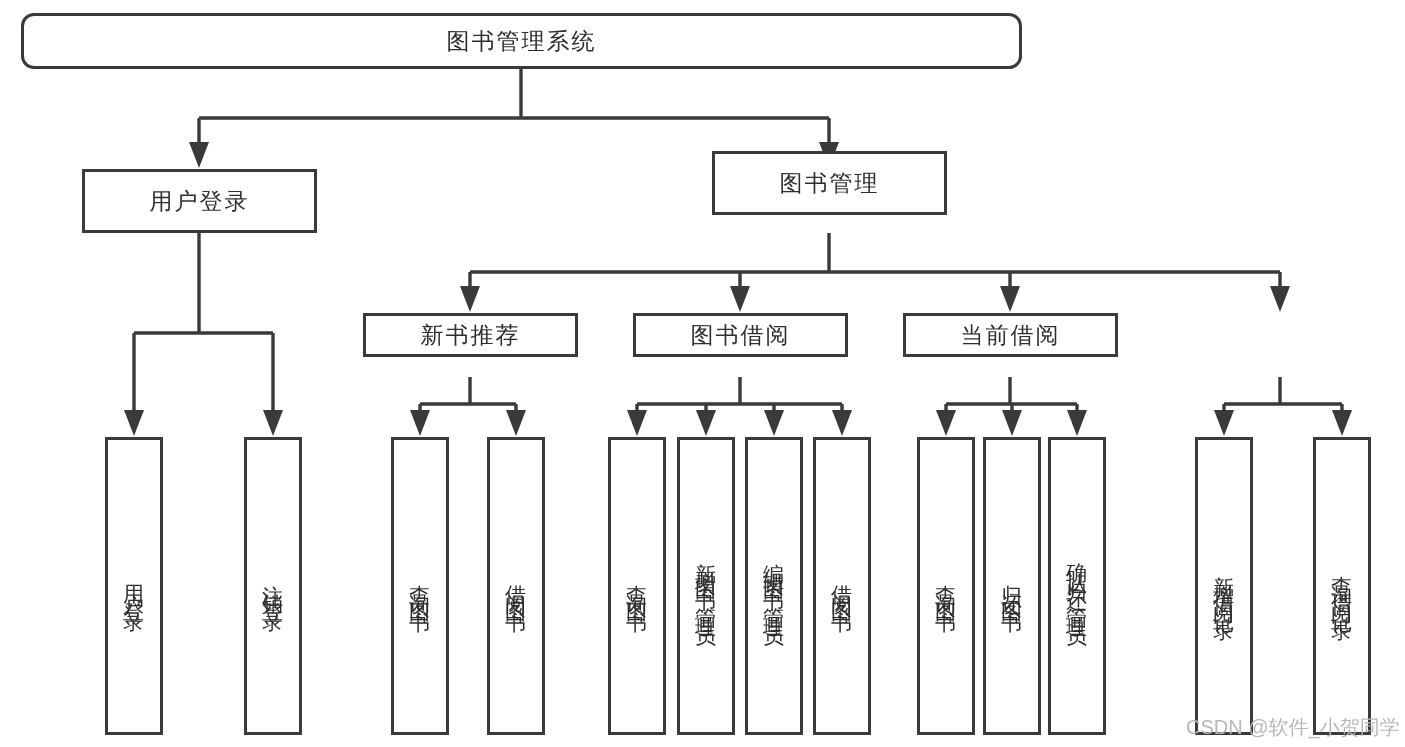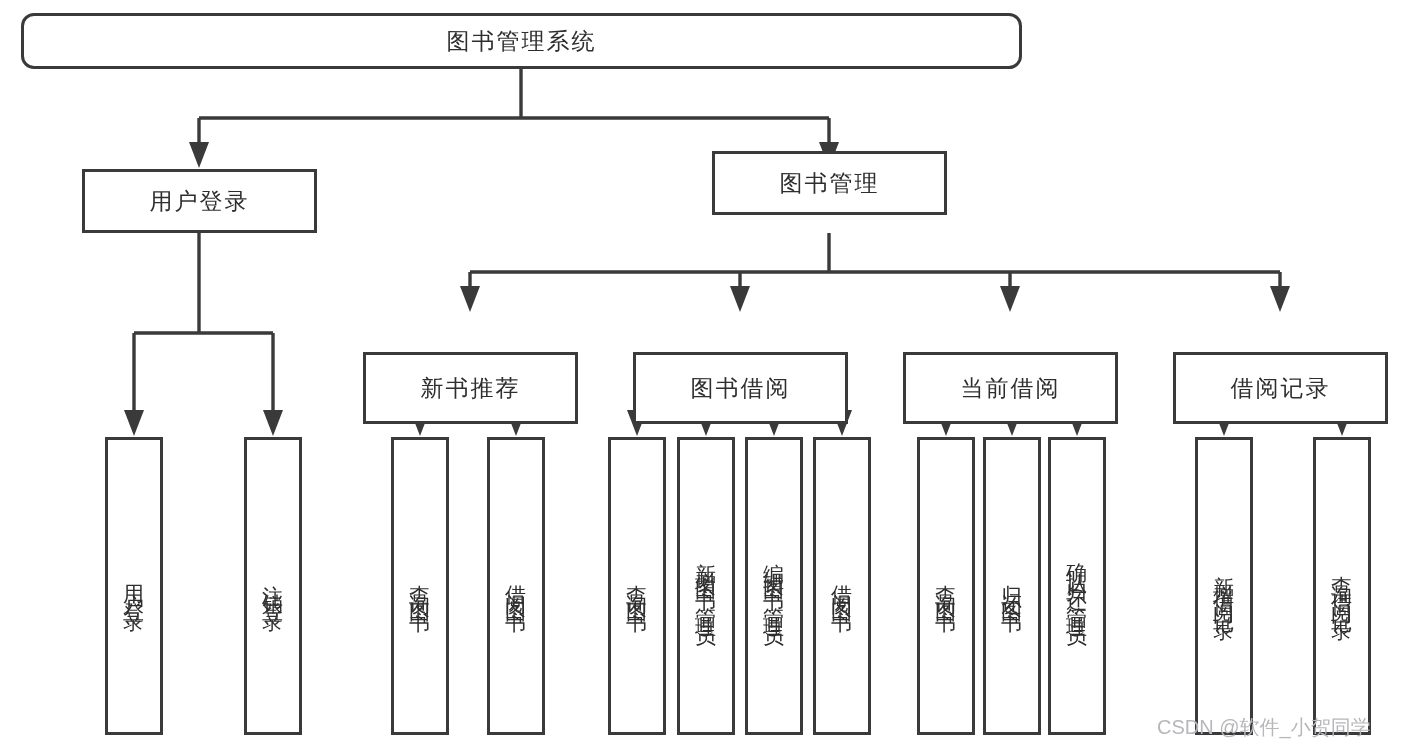--- a/index.html
+++ b/index.html
@@ -23,21 +23,21 @@
     border: 3px solid #3a3a3a;
     display: flex;
     align-items: center;
     justify-content: center;
     color: #2e2e2e;
   }
   .hbox { font-size: 23px; letter-spacing: 2px; }
   .root  { left: 21px;  top: 13px;  width: 1001px; height: 56px; border-radius: 13px; }
   .l2a   { left: 82px;  top: 169px; width: 235px;  height: 64px; }
   .l2b   { left: 712px; top: 151px; width: 235px;  height: 64px; }
-  .l3    { top: 313px;  width: 215px; height: 72px; margin-top: 39px; }
+  .l3    { top: 313px;  width: 215px; height: 44px; }
   .l3a   { left: 363px; }
   .l3b   { left: 633px; }
   .l3c   { left: 903px; }
   .l3d   { left: 1173px; }
   .leaf  { top: 437px;  width: 58px; height: 298px; }
   .leaf span {
     writing-mode: vertical-rl;
     text-orientation: mixed;
     font-size: 21px;
     letter-spacing: 9px;
@@ -46,21 +46,21 @@
   }
   .lf1  { left: 105px; }  .lf2  { left: 244px; }
   .lf3  { left: 391px; }  .lf4  { left: 487px; }
   .lf5  { left: 608px; }  .lf6  { left: 677px; }
   .lf7  { left: 745px; }  .lf8  { left: 813px; }
   .lf9  { left: 917px; }  .lf10 { left: 983px; }
   .lf11 { left: 1048px; } .lf12 { left: 1195px; }
   .lf13 { left: 1313px; }
   .watermark {
     position: absolute;
-    left: 1157px;
+    left: 1186px;
     top: 714px;
     font-size: 20px;
     color: #b7b7bb;
     white-space: nowrap;
   }
 </style>
 </head>
 <body>
 
 <div class="canvas">
@@ -111,23 +111,20 @@
 
   <div class="box hbox l3 l3a">
     <span>新书推荐</span>
   </div>
   <div class="box hbox l3 l3b">
     <span>图书借阅</span>
   </div>
   <div class="box hbox l3 l3c">
     <span>当前借阅</span>
   </div>
-  <div class="box hbox l3 l3d">
-    <span>借阅记录</span>
-  </div>
 
   <div class="box leaf lf1">
     <span>用户登录</span>
   </div>
   <div class="box leaf lf2">
     <span>注销登录</span>
   </div>
   <div class="box leaf lf3">
     <span>查询图书</span>
   </div>

